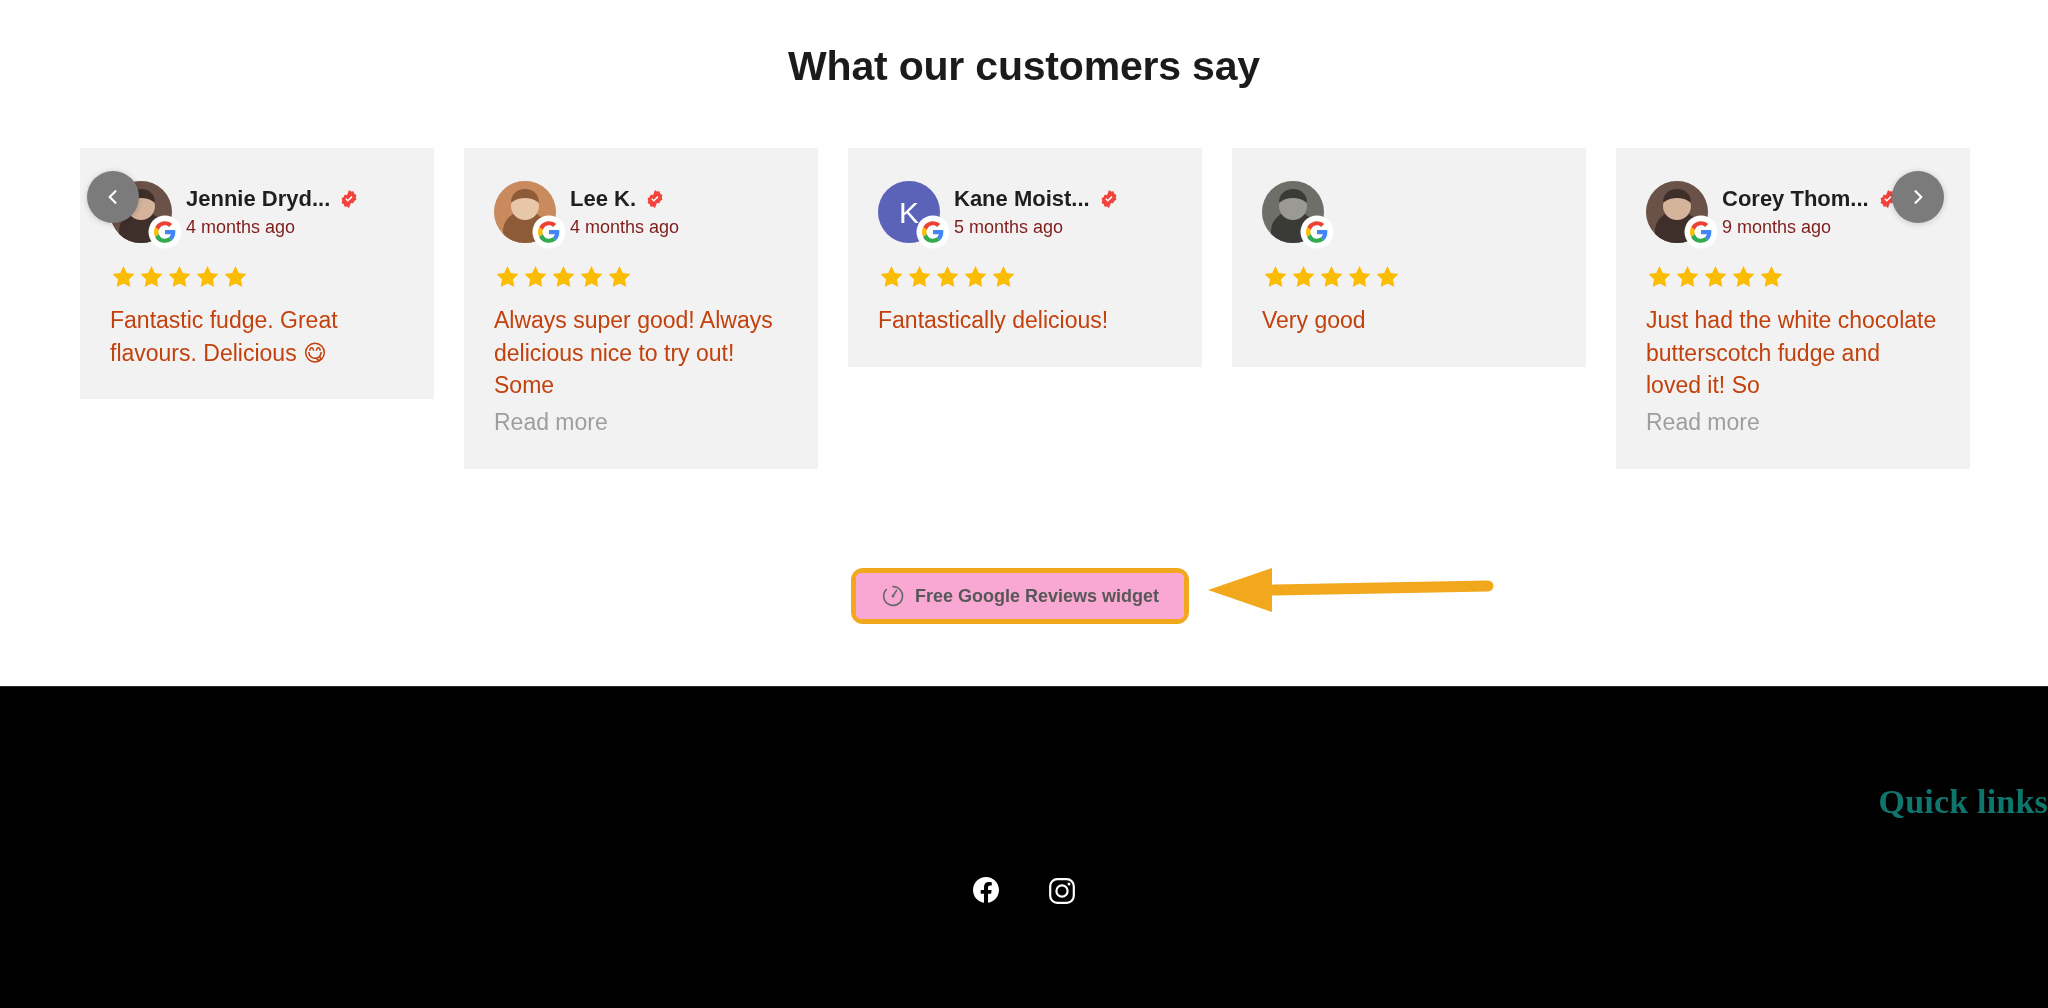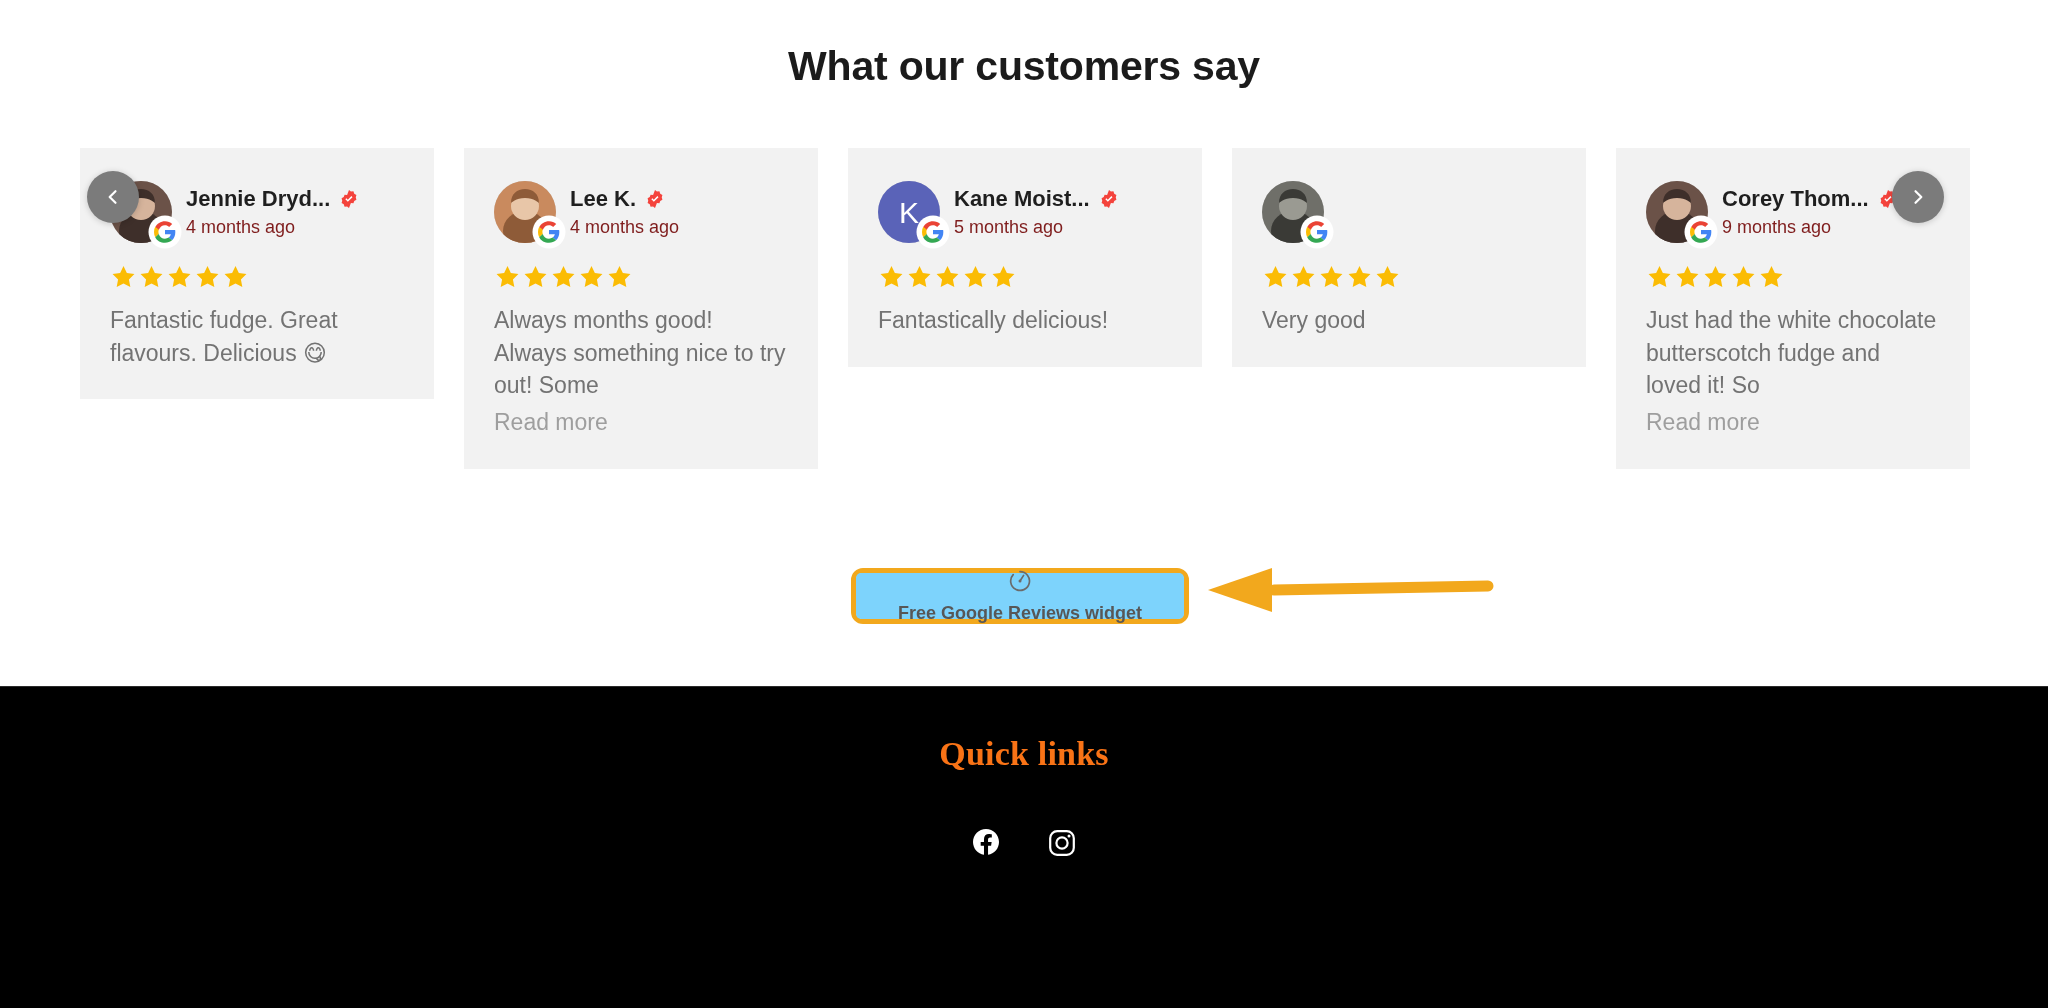--- a/index.html
+++ b/index.html
@@ -101,21 +101,21 @@
     display: flex;
     gap: 1px;
     height: 26px;
   }
   .stars svg { width: 27px; height: 26px; display:block; }
 
   .review-text {
     margin-top: 14px;
     font-size: 23px;
     line-height: 1.42;
-    color: #737373;
+    color: #c2410c;
     word-wrap: break-word;
   }
   .read-more {
     margin-top: 4px;
     font-size: 23px;
     line-height: 1.42;
     color: #9e9e9e;
     cursor: pointer;
   }
 
@@ -139,27 +139,26 @@
     position: absolute;
     left: 851px; top: 568px;
     width: 338px; height: 56px;
     border: 5px solid #f2a81d;
     border-radius: 12px;
     display: flex; align-items: center; justify-content: center;
     background: transparent;
   }
   .widget-btn {
     width: 100%; height: 100%;
-    background: #7dd3fc;
+    background: #f9a8d4;
     border-radius: 5px;
     display: flex; align-items: center; justify-content: center;
     gap: 10px;
     cursor: pointer;
     border: none;
-    flex-direction: column;
   }
   .widget-icon { width: 24px; height: 24px; display:block; flex:0 0 24px;}
   .widget-icon svg { width: 24px; height: 24px; display:block; }
   .widget-label {
     font-size: 18px;
     font-weight: 700;
     color: #575757;
     white-space: nowrap;
   }
 
@@ -173,23 +172,23 @@
 
   
   .footer {
     position: absolute;
     left: 0; top: 686px;
     width: 2048px; height: 322px;
     background: #000000;
     border-top: 1px solid #2b2b2b;
   }
   .footer-title {
-    margin-top: 48px;
-    text-align: center;
-    color: #f97316;
+    margin-top: 96px;
+    text-align: right;
+    color: #0f766e;
     font-family: "Liberation Serif", "DejaVu Serif", serif;
     font-size: 34px;
     font-weight: 700;
     letter-spacing: .2px;
   }
   .footer-links {
     margin-top: 44px;
     display: flex;
     justify-content: center;
     gap: 42px;
@@ -314,21 +313,21 @@
             <svg viewBox="0 0 24 24">
               <path fill="#fbbc04" d="M12 1.8l3.1 6.6 7 .9-5.1 4.9 1.3 7.1L12 17.9 5.7 21.3 7 14.2 1.9 9.3l7-.9z"></path>
             </svg>
             <svg viewBox="0 0 24 24">
               <path fill="#fbbc04" d="M12 1.8l3.1 6.6 7 .9-5.1 4.9 1.3 7.1L12 17.9 5.7 21.3 7 14.2 1.9 9.3l7-.9z"></path>
             </svg>
             <svg viewBox="0 0 24 24">
               <path fill="#fbbc04" d="M12 1.8l3.1 6.6 7 .9-5.1 4.9 1.3 7.1L12 17.9 5.7 21.3 7 14.2 1.9 9.3l7-.9z"></path>
             </svg>
           </div>
-          <div class="review-text">Always months good! Always something nice to try out! Some</div>
+          <div class="review-text">Always super good! Always delicious nice to try out! Some</div>
           <div class="read-more">Read more</div>
         </div>
         <div class="review-card">
           <div class="card-head">
             <div class="avatar-wrap">
               <div class="avatar">
                 <svg viewBox="0 0 62 62">
                   <rect width="62" height="62" fill="#5a63b8"></rect>
                   <text x="31" y="42" font-family="Liberation Sans, sans-serif" font-size="30" fill="#ffffff" text-anchor="middle">K</text>
                 </svg>

